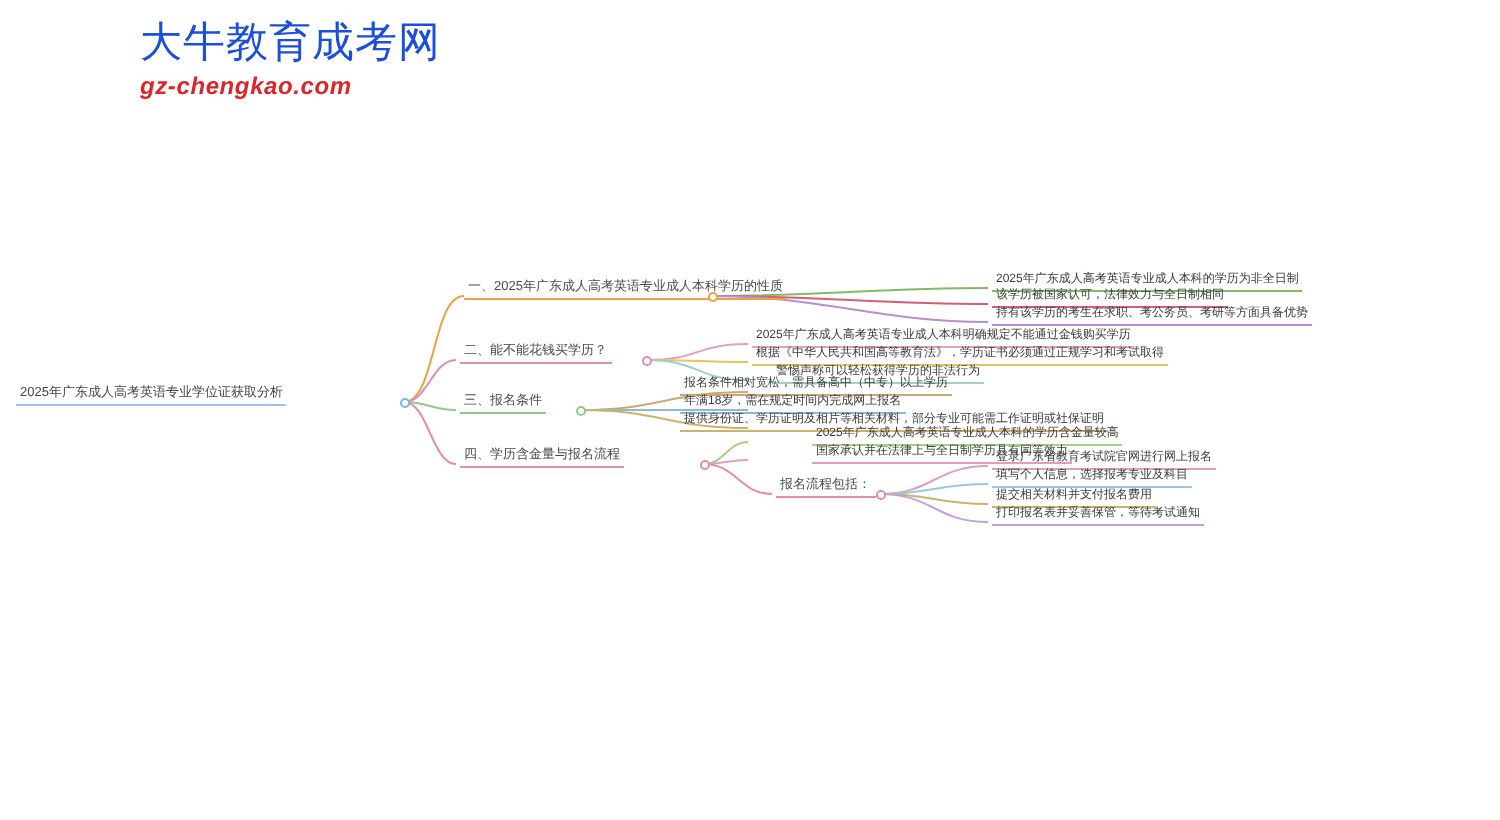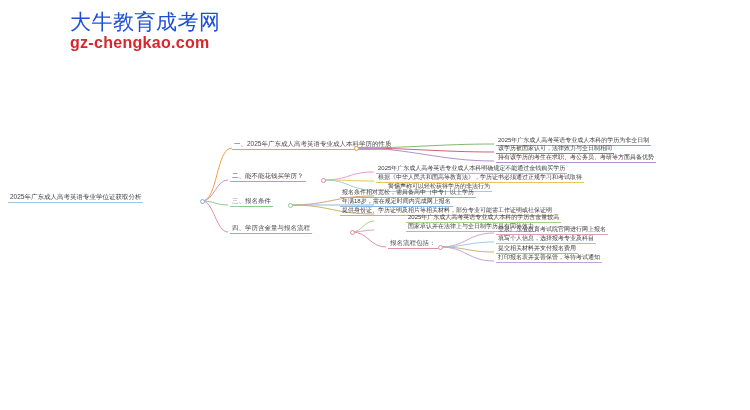--- a/index.html
+++ b/index.html
@@ -12,22 +12,22 @@
   #header{position:absolute;left:0;top:0;width:750px;height:62px;}
   #logo-mark{
     position:absolute;left:18px;top:9px;width:44px;height:44px;
   }
   #logo-text{position:absolute;left:70px;top:11px;}
   #logo-title{
     font-size:21px;font-weight:normal;color:#1d4ed8;letter-spacing:.5px;
     line-height:22px;white-space:nowrap;
   }
   #logo-sub{
-    font-size:16px;font-weight:bold;color:#d8262c;letter-spacing:.3px;
-    line-height:14px;margin-top:3px;white-space:nowrap;
+    font-size:12px;font-weight:bold;color:#d8262c;letter-spacing:.3px;
+    line-height:14px;margin-top:3px;white-space:nowrap;font-style:italic;
   }
   
   #map{position:absolute;left:0;top:62px;width:750px;height:348px;}
   #edges{position:absolute;left:0;top:0;width:750px;height:348px;}
   .node{
     position:absolute;white-space:nowrap;
     font-size:6px;line-height:8px;color:#3b3b3b;
     padding:0 2px 1px 2px;
   }
   .root{

